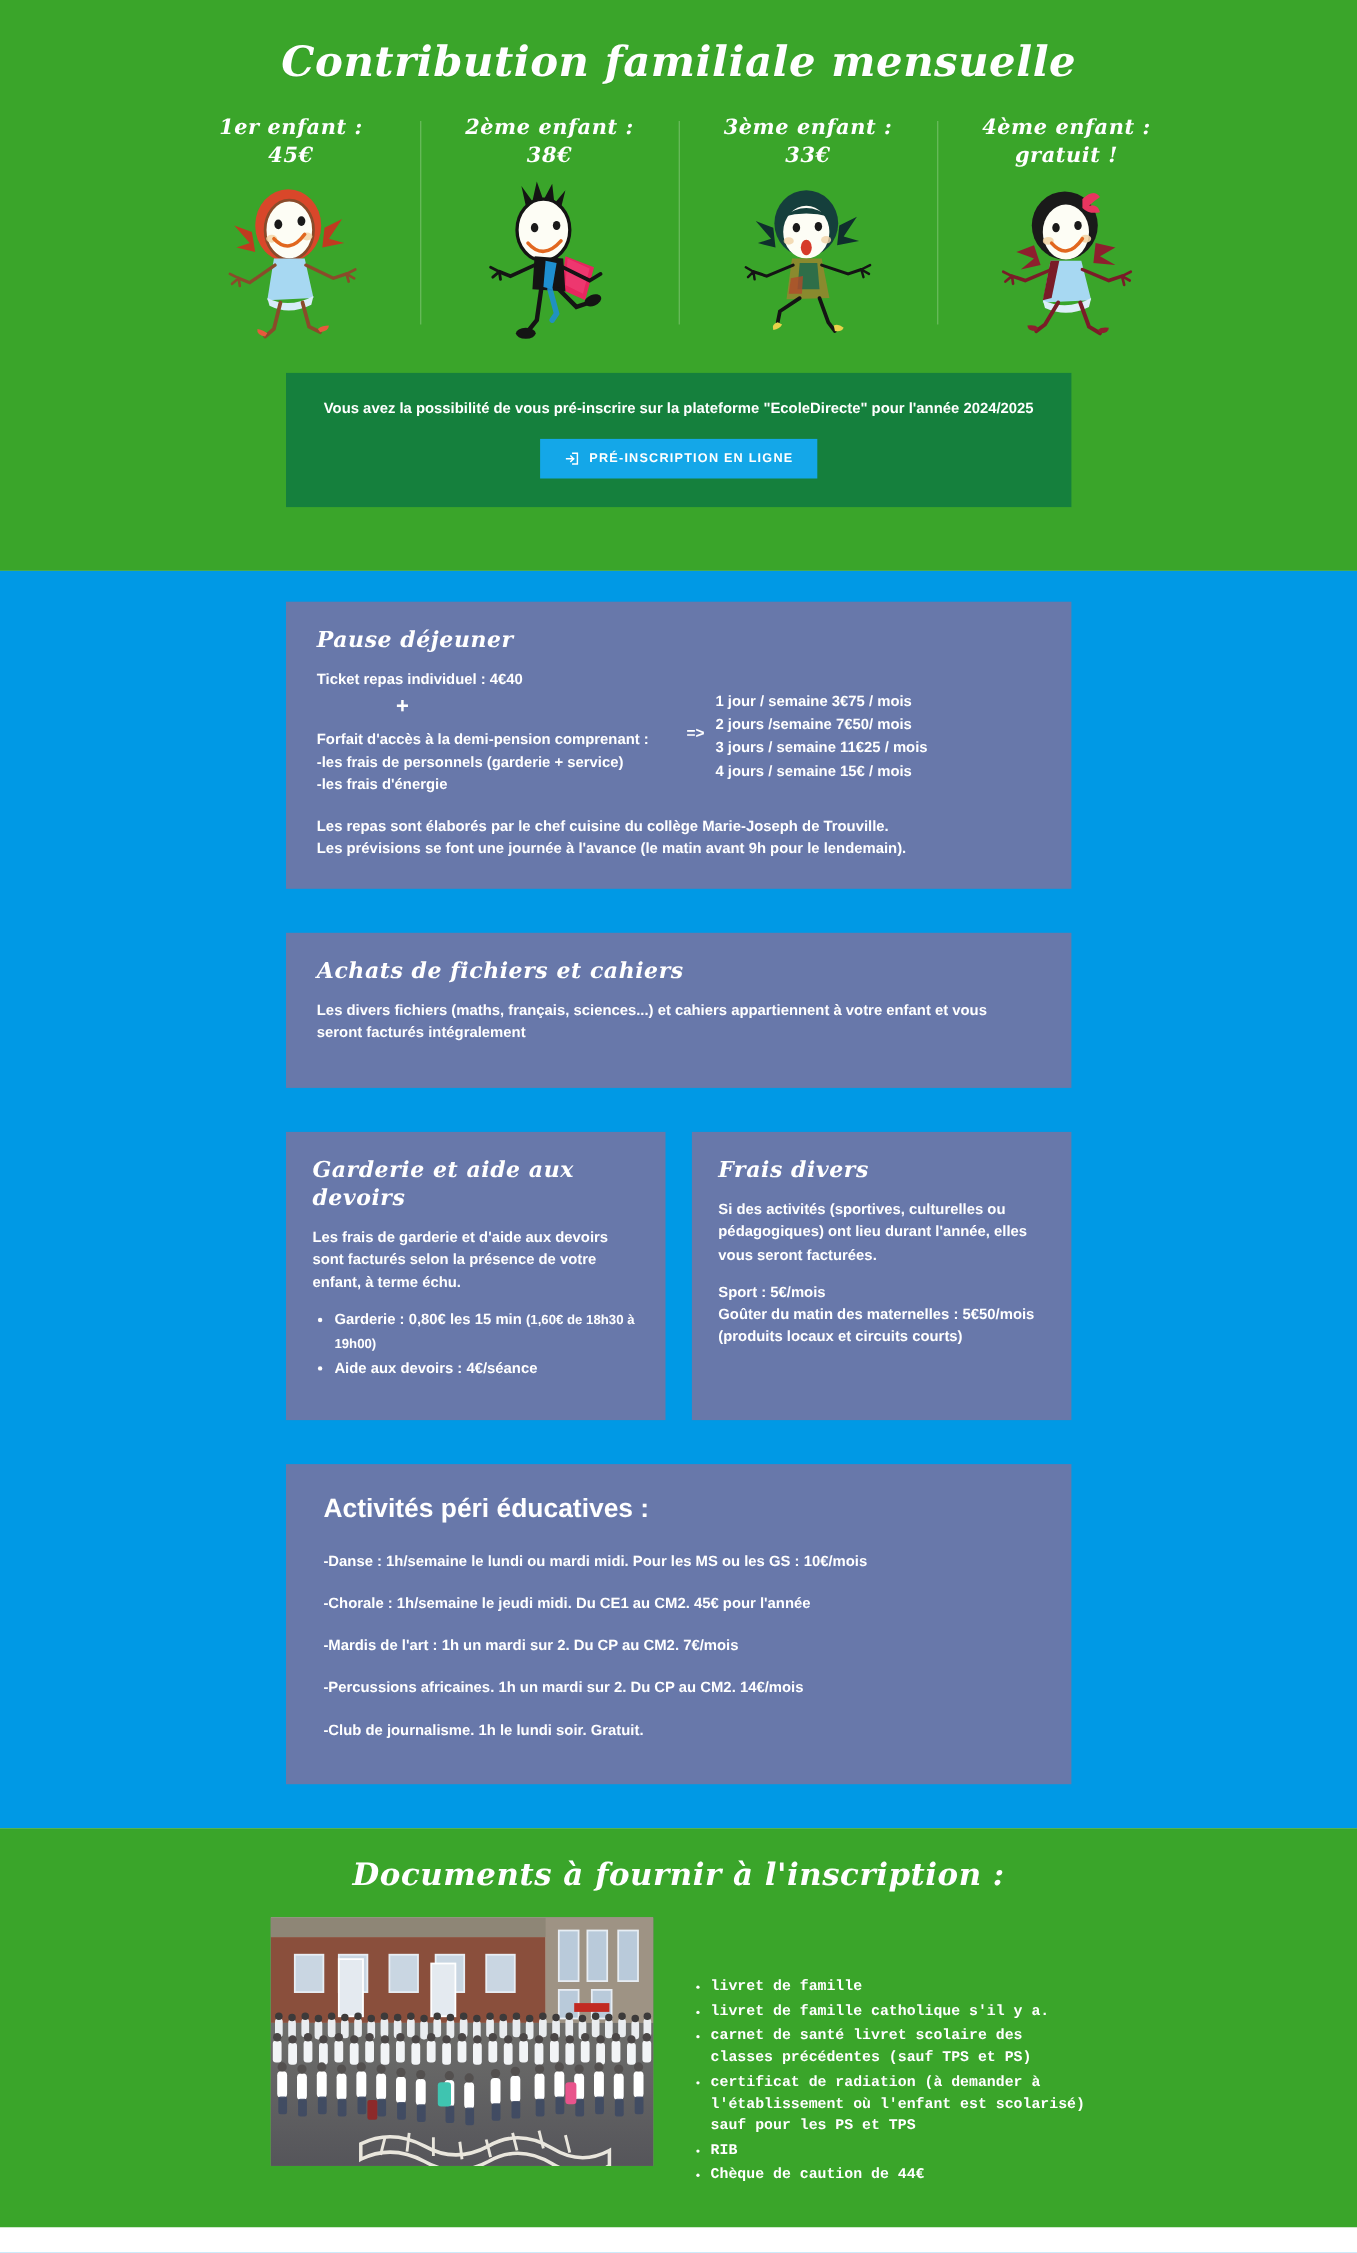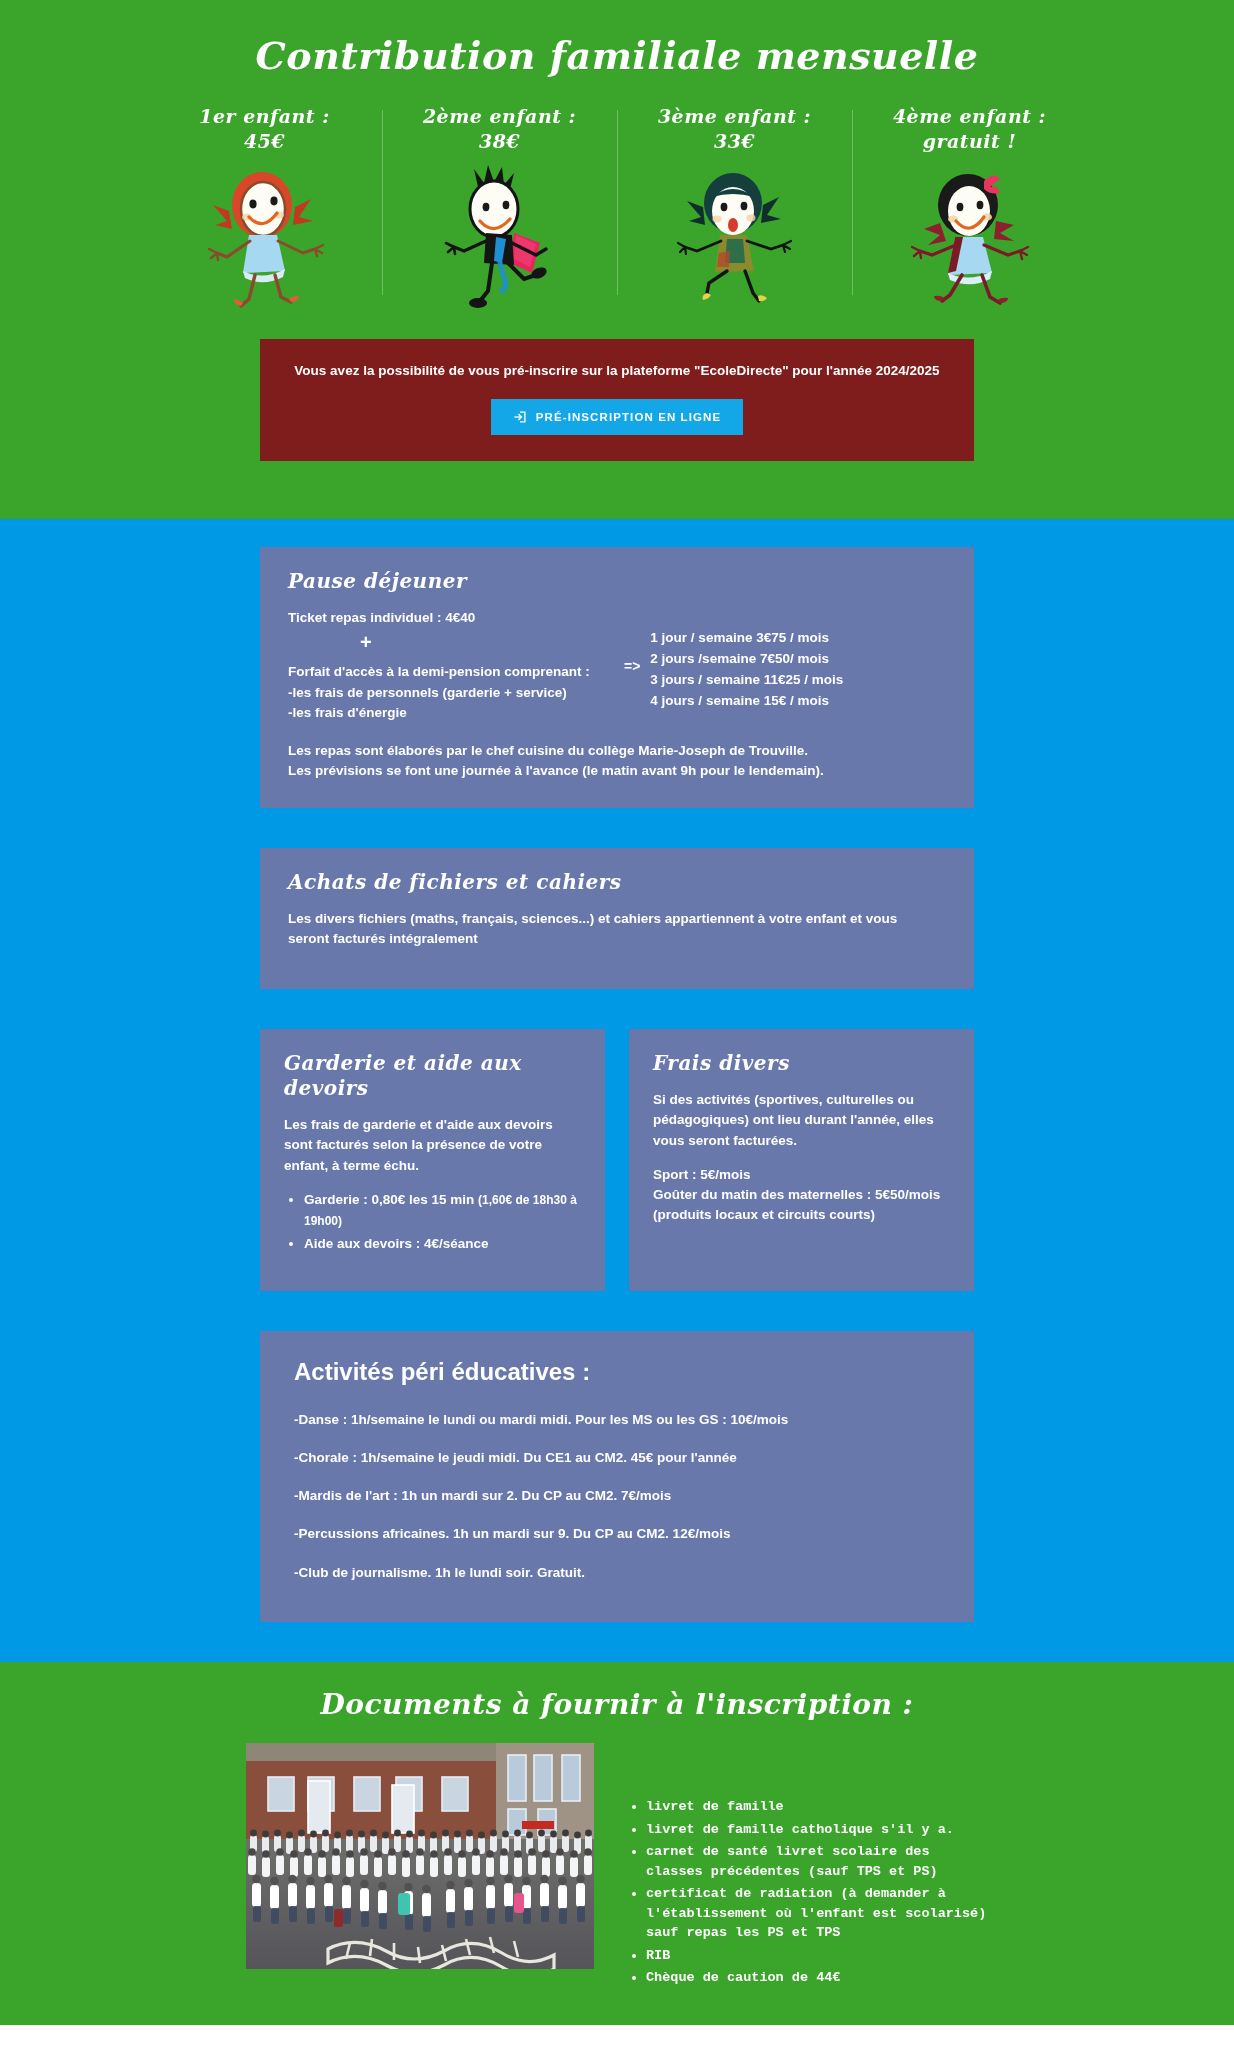--- a/index.html
+++ b/index.html
@@ -58,21 +58,21 @@
     min-height: 52px;
     padding-bottom: 4px;
   }
   .kid-art { height: 150px; display: flex; align-items: flex-end; justify-content: center; }
   .kid-art svg { display: block; }
 
   
   .preinscr-wrap { padding: 24px 0 40px 0; display: flex; justify-content: center; }
   .preinscr {
     width: 714px;
-    background: #7f1d1d;
+    background: #15803d;
     padding: 22px 26px 26px 26px;
     text-align: center;
   }
   .preinscr-text {
     color: #ffffff;
     font-size: 13.5px;
     font-weight: bold;
     line-height: 1.5;
     padding-bottom: 18px;
   }
@@ -423,21 +423,21 @@
     <div class="spacer-20"></div>
     <div class="spacer-20"></div>
 
     <div class="row-center">
       <div class="card w-main">
         <div class="card-inner" style="padding:26px 34px 30px 34px;">
           <h2 class="card-title plain">Activités péri éducatives :</h2>
           <div class="act-item">-Danse : 1h/semaine le lundi ou mardi midi. Pour les MS ou les GS : 10€/mois</div>
           <div class="act-item">-Chorale : 1h/semaine le jeudi midi. Du CE1 au CM2. 45€ pour l'année</div>
           <div class="act-item">-Mardis de l'art : 1h un mardi sur 2. Du CP au CM2. 7€/mois</div>
-          <div class="act-item">-Percussions africaines. 1h un mardi sur 9. Du CP au CM2. 12€/mois</div>
+          <div class="act-item">-Percussions africaines. 1h un mardi sur 2. Du CP au CM2. 14€/mois</div>
           <div class="act-item">-Club de journalisme. 1h le lundi soir. Gratuit.</div>
         </div>
       </div>
     </div>
 
   </section>
 
   <section class="band-green docs-section">
     <h2 class="script docs-title">Documents à fournir à l'inscription :</h2>
 
@@ -679,21 +679,21 @@
               <path d="M268 198 L272 214"></path>
           </g>
         </svg>
       </div>
 
       <div class="docs-list">
         <ul>
           <li>livret de famille</li>
           <li>livret de famille catholique s'il y a.</li>
           <li>carnet de santé livret scolaire des classes précédentes (sauf TPS et PS)</li>
-          <li>certificat de radiation (à demander à l'établissement où l'enfant est scolarisé) sauf repas les PS et TPS</li>
+          <li>certificat de radiation (à demander à l'établissement où l'enfant est scolarisé) sauf pour les PS et TPS</li>
           <li>RIB</li>
           <li>Chèque de caution de 44€</li>
         </ul>
       </div>
 
     </div>
   </section>
 
 </div>
 

